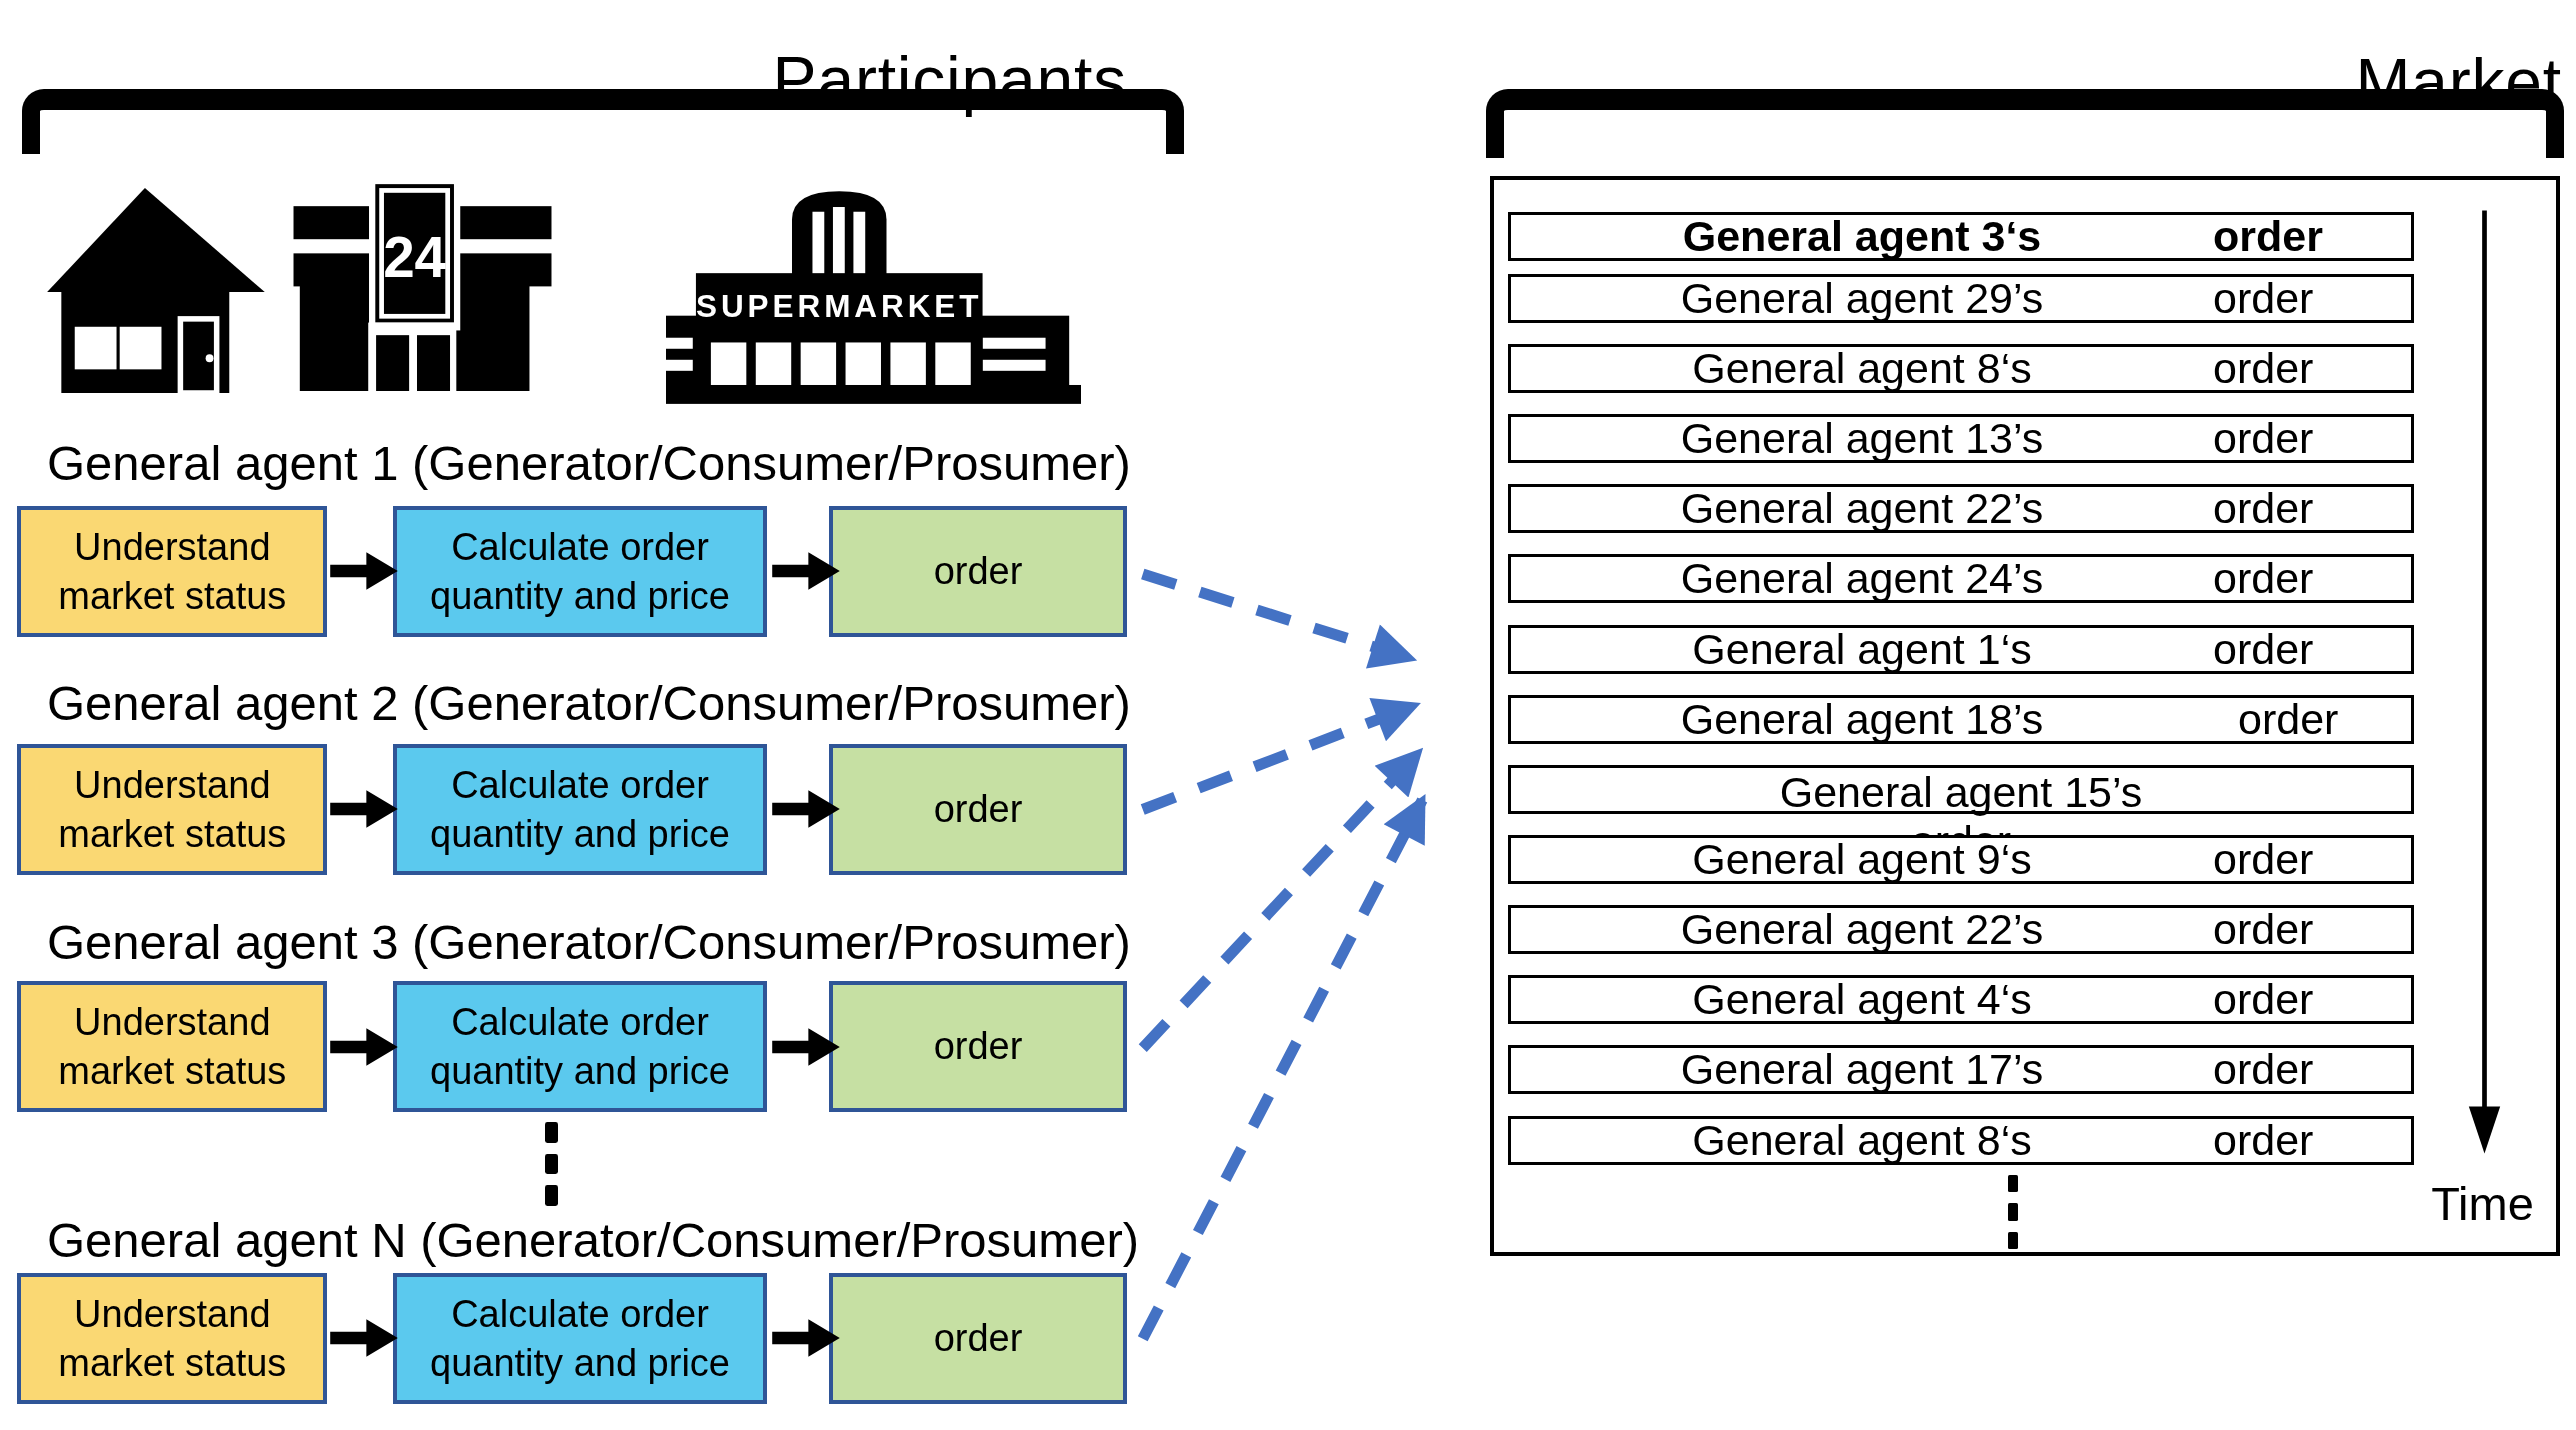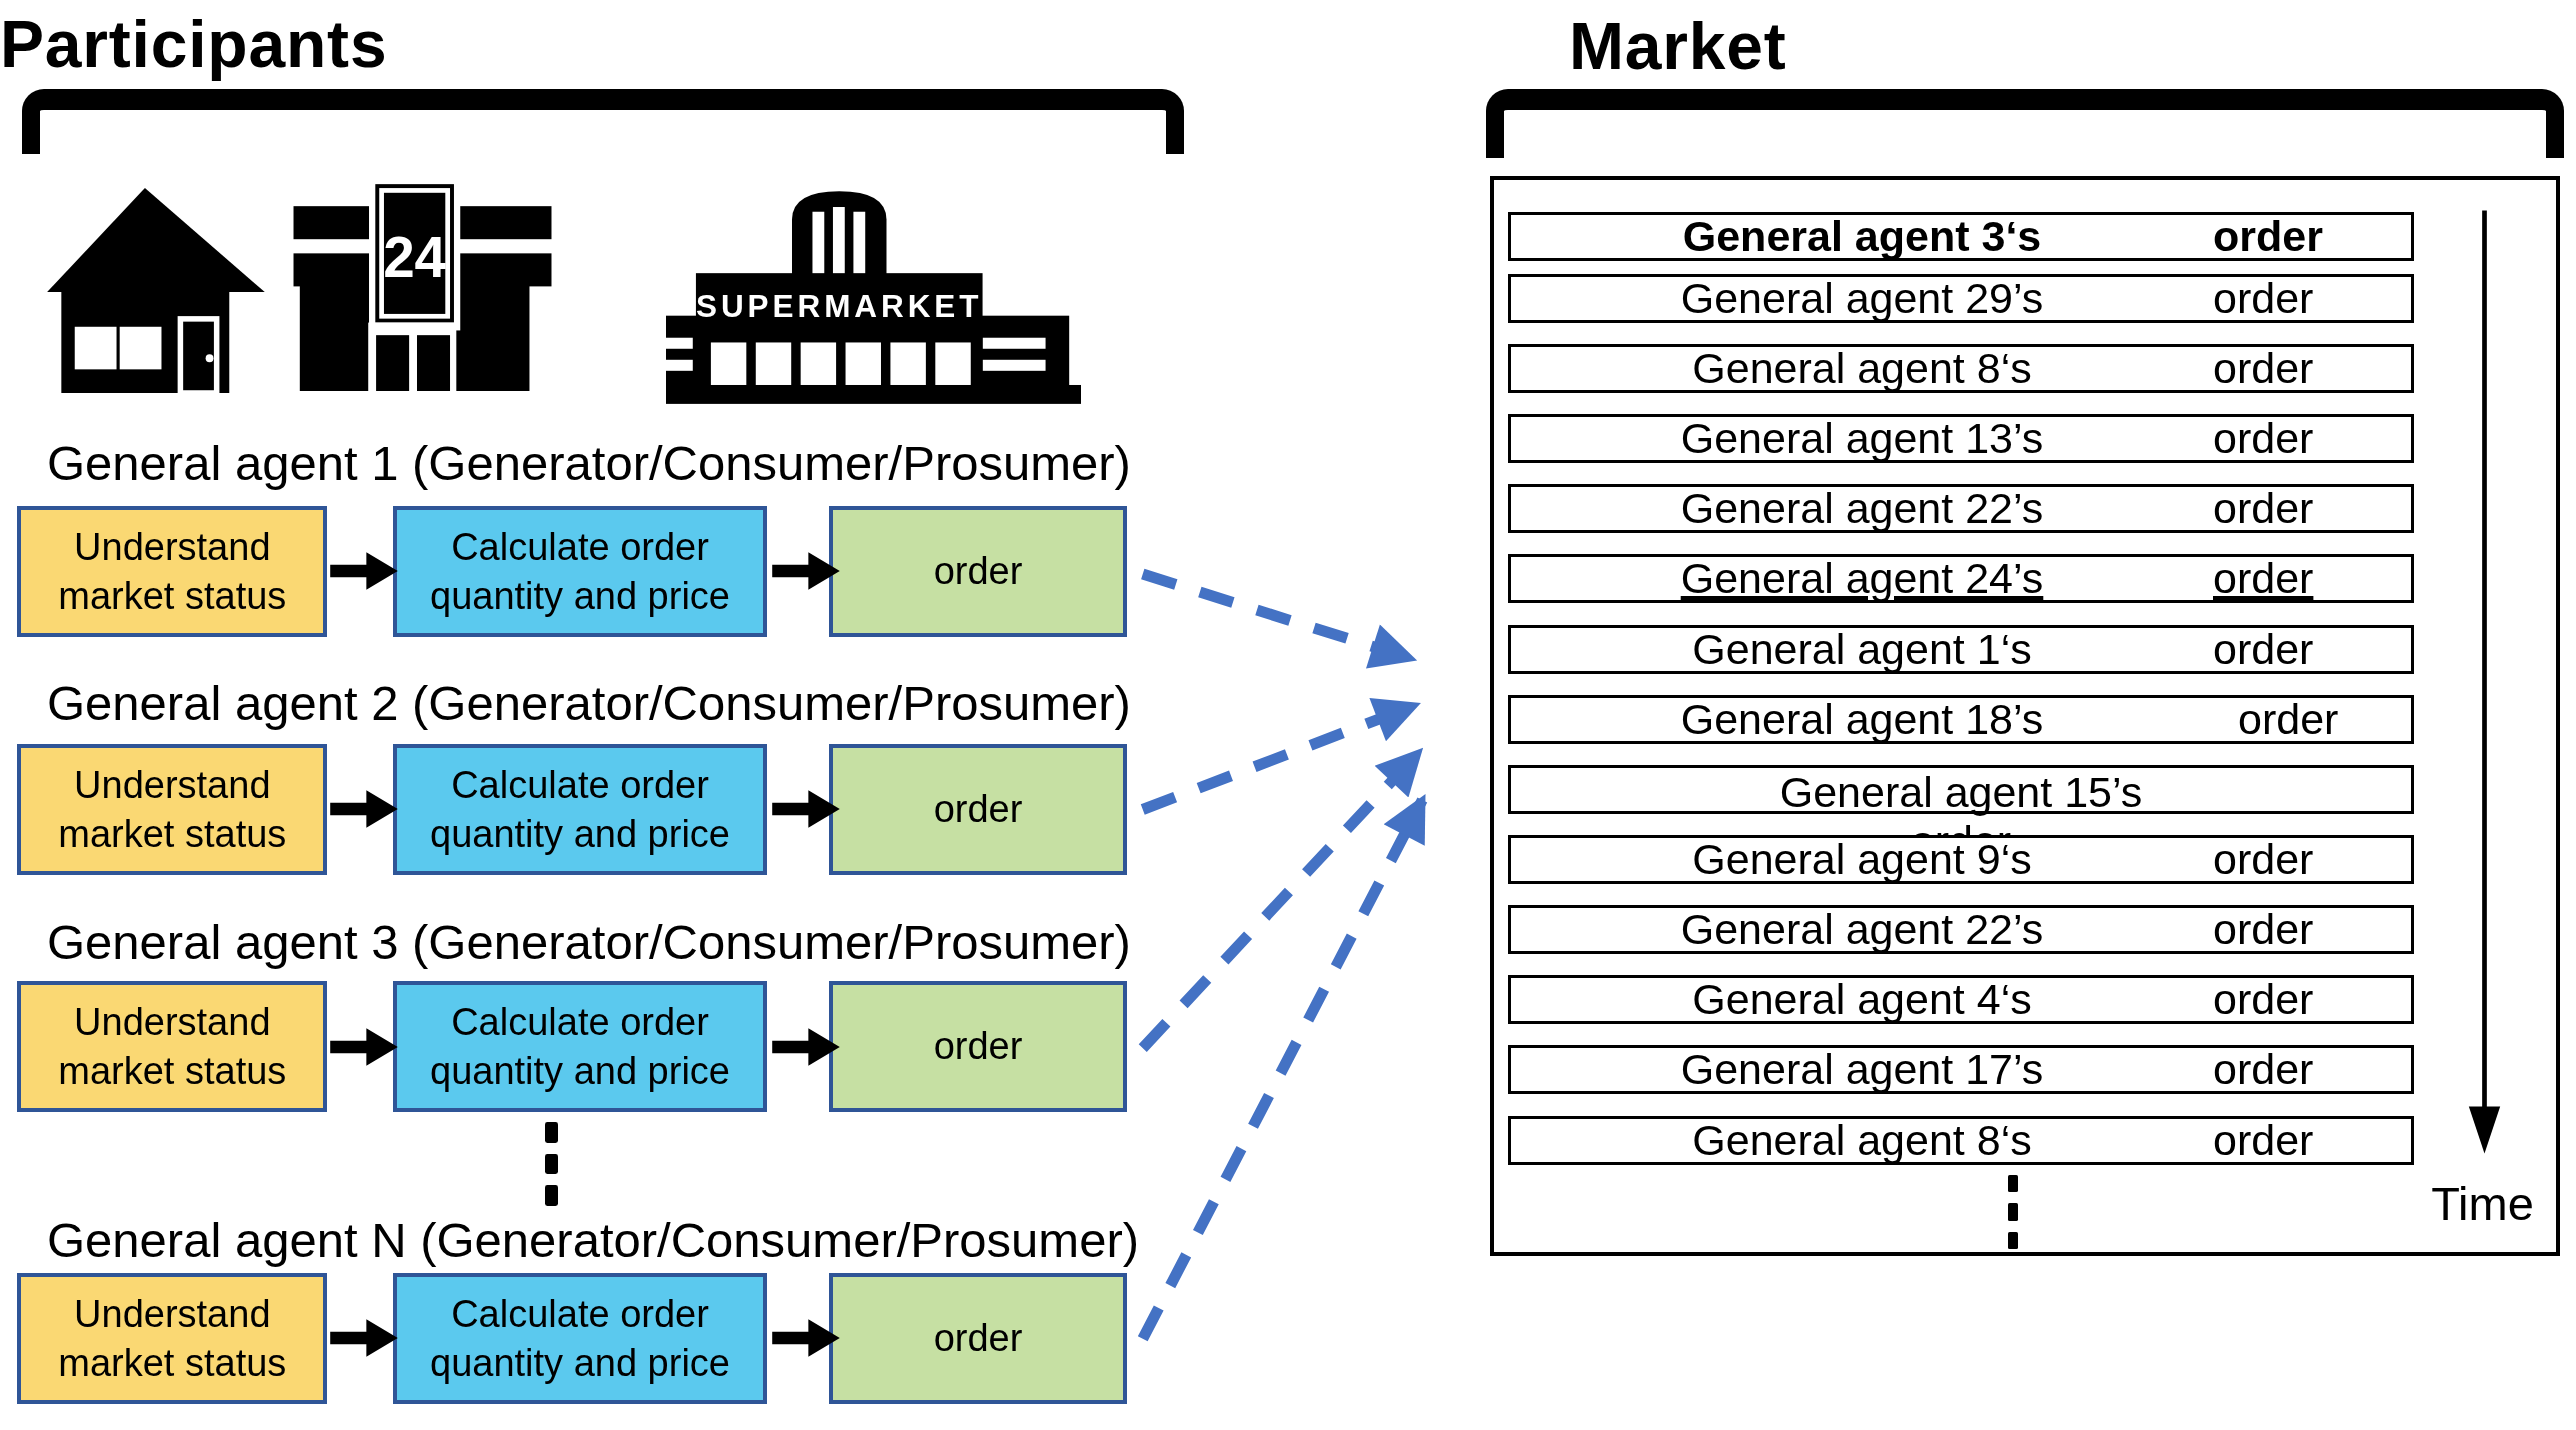--- a/index.html
+++ b/index.html
@@ -2,21 +2,21 @@
 <html style="font-size:12.6px"><head>
 <meta charset="utf-8">
 <style>
   html,body{margin:0;padding:0;background:#ffffff;}
   #canvas{
     position:relative;width:2576px;height:1431px;background:#ffffff;overflow:hidden;
     font-family:"Liberation Sans","DejaVu Sans",sans-serif;color:#000;
   }
   .abs{position:absolute;}
   .section-title{
-    font-size:66px;font-weight:bold;text-align:left;letter-spacing:0.8px;
+    font-size:66px;font-weight:normal;text-align:right;letter-spacing:0.8px;margin-top:36px;
   }
   .bracket{
     position:absolute;box-sizing:border-box;
     border-top:21px solid #000;border-left:18px solid #000;border-right:18px solid #000;
     border-radius:22px 22px 0 0;
   }
   .agent-label{
     position:absolute;left:47px;font-size:49px;white-space:nowrap;
   }
   .step-box{
@@ -232,21 +232,21 @@
         <div class="order-word">order</div>
       </div>
       <div class="order-row" style="top: 234px;">
         <div class="agent-name">General agent 13’s</div>
         <div class="order-word">order</div>
       </div>
       <div class="order-row" style="top: 304px;">
         <div class="agent-name">General agent 22’s</div>
         <div class="order-word">order</div>
       </div>
-      <div class="order-row" style="top: 374px; text-decoration: underline;">
+      <div class="order-row" style="top: 374px;">
         <div class="agent-name">General agent 24’s</div>
         <div class="order-word">order</div>
       </div>
       <div class="order-row" style="top: 445px;">
         <div class="agent-name">General agent 1‘s</div>
         <div class="order-word">order</div>
       </div>
       <div class="order-row" style="top: 515px; gap: 25px;">
         <div class="agent-name">General agent 18’s</div>
         <div class="order-word">order</div>

